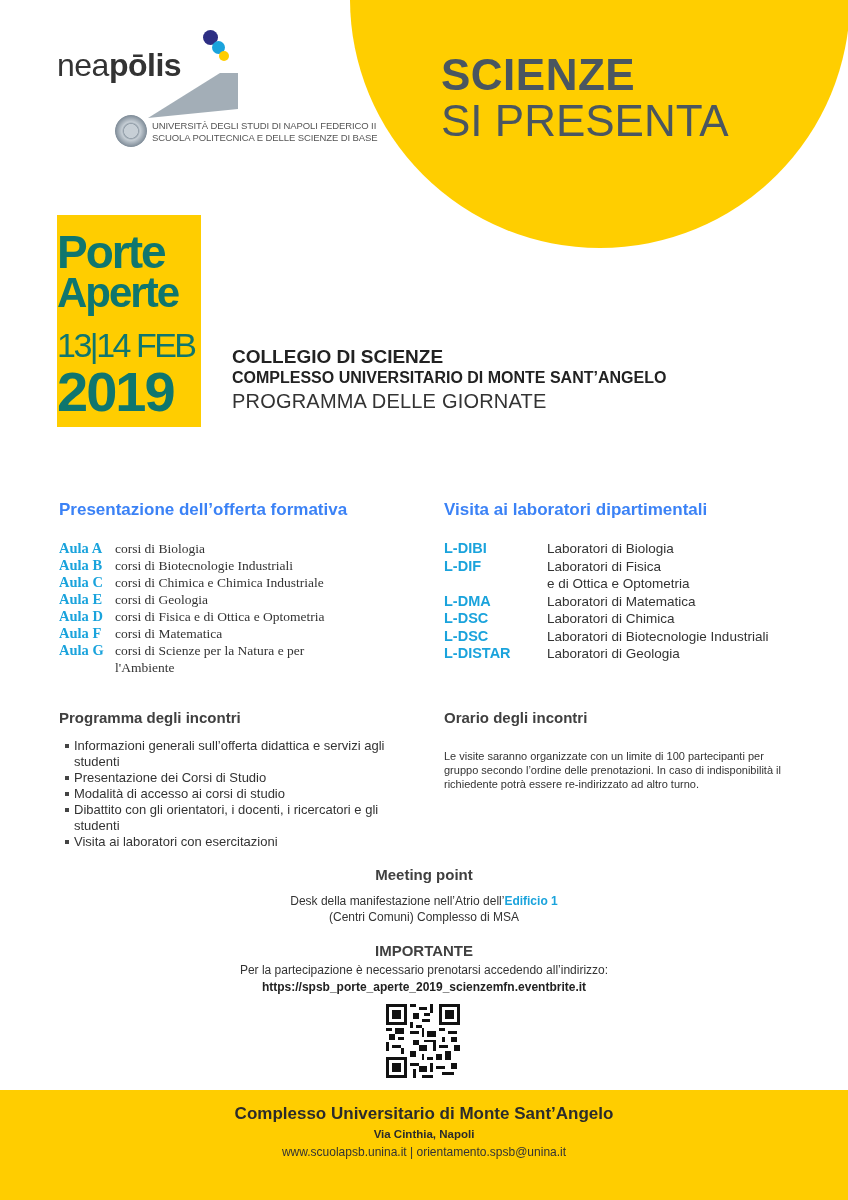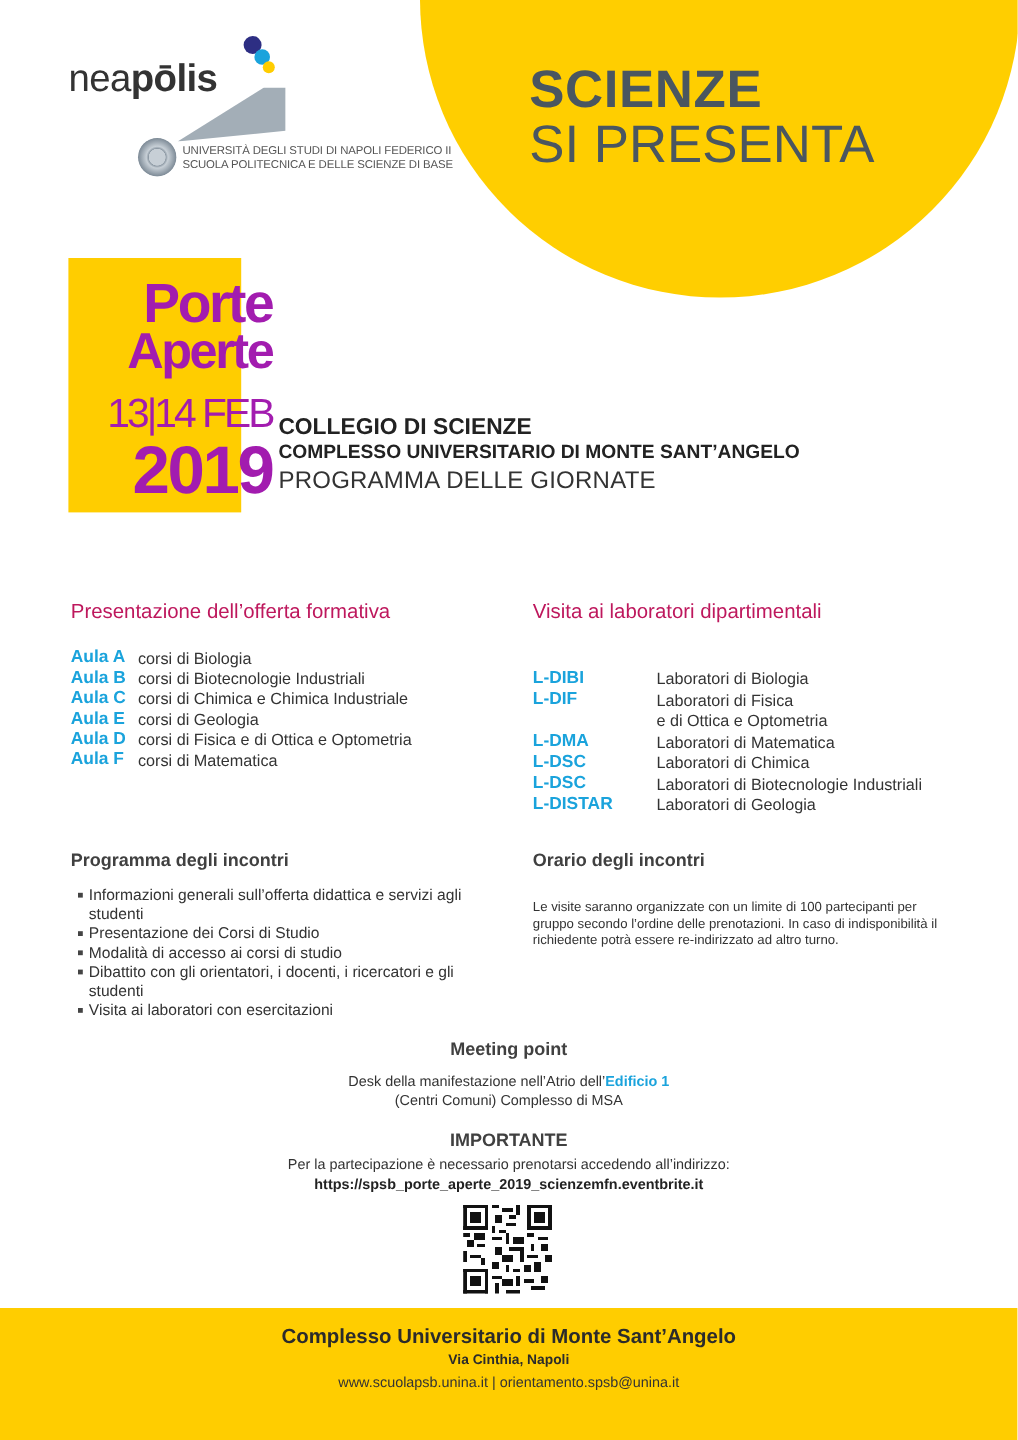--- a/index.html
+++ b/index.html
@@ -25,33 +25,33 @@
   .logo-word b { font-weight: bold; }
   .dot { position: absolute; border-radius: 50%; }
   .logo-ramp { position: absolute; left: 148px; top: 73px; }
   .seal { position: absolute; left: 115px; top: 115px; width: 32px; height: 32px; border-radius: 50%;
           background: radial-gradient(circle, #c7cfd6 30%, #8e9aa5 32%, #c7cfd6 40%, #7e8b97 70%, #b9c3cc 72%); }
   .uni-text { position: absolute; left: 152px; top: 120px; font-size: 9.5px; color: #555; line-height: 12px; letter-spacing: -0.1px; }
 
   
   .pa-box {
     position: absolute; left: 57px; top: 215px; width: 144px; height: 212px;
-    background: #ffcd00; color: #a21caf; text-align: right;
+    background: #ffcd00; color: #0f766e; text-align: left;
   }
   .pa-porte { position: absolute; left: 0; width: 170px; top: 14px; font-size: 46px; font-weight: bold; letter-spacing: -2px; line-height: 46px; }
   .pa-aperte { position: absolute; left: 0; width: 170px; top: 56px; font-size: 42px; font-weight: bold; letter-spacing: -2px; line-height: 44px; }
   .pa-date { position: absolute; left: 0; width: 170px; top: 112px; font-size: 34px; font-weight: normal; letter-spacing: -2.5px; line-height: 36px; }
   .pa-year { position: absolute; left: 0; width: 170px; top: 148px; font-size: 56px; font-weight: bold; letter-spacing: -2px; line-height: 58px; }
 
   .collegio { position: absolute; left: 232px; top: 346px; color: #222; }
   .collegio .t1 { font-size: 19px; font-weight: bold; line-height: 22px; }
   .collegio .t2 { font-size: 16px; font-weight: bold; line-height: 20px; }
   .collegio .t3 { font-size: 20px; font-weight: normal; line-height: 26px; color: #333; letter-spacing: 0.2px; }
 
-  .sec-h { font-size: 17px; font-weight: normal; color: #be185d; }
+  .sec-h { font-size: 17px; font-weight: bold; color: #3b82f6; }
   .blue { color: #1aa3dc; }
   .blue-h { font-size: 15px; font-weight: bold; color: #404040; }
 
   .list { font-size: 13.5px; line-height: 17px; color: #333; }
   .row { display: flex; }
   .aula-lab { font-weight: bold; color: #1aa3dc; font-size: 14.5px; width: 56px; flex: none; }
   .lab-code { font-weight: bold; color: #1aa3dc; font-size: 14.5px; width: 103px; flex: none; }
 
   .bullets { list-style: none; margin: 4px; padding: 0; font-size: 13px; line-height: 16px; color: #333; }
   .bullets li { position: relative; padding-left: 11px; }
@@ -99,21 +99,21 @@
 </div>
 
 <div class="collegio">
   <div class="t1">COLLEGIO DI SCIENZE</div>
   <div class="t2">COMPLESSO UNIVERSITARIO DI MONTE SANT’ANGELO</div>
   <div class="t3">PROGRAMMA DELLE GIORNATE</div>
 </div>
 
 <div class="abs" style="left:59px;top:500px;">
   <div class="sec-h">Presentazione dell’offerta formativa</div>
-  <div class="list" style="margin-top:20px;">
+  <div class="list" style="margin-top:20px;font-family:Liberation Serif, serif;">
     <div class="row">
         <span class="aula-lab">Aula A</span>
         <span>corsi di Biologia</span>
       </div>
     <div class="row">
         <span class="aula-lab">Aula B</span>
         <span>corsi di Biotecnologie Industriali</span>
       </div>
     <div class="row">
         <span class="aula-lab">Aula C</span>
@@ -124,26 +124,30 @@
         <span>corsi di Geologia</span>
       </div>
     <div class="row">
         <span class="aula-lab">Aula D</span>
         <span>corsi di Fisica e di Ottica e Optometria</span>
       </div>
     <div class="row">
         <span class="aula-lab">Aula F</span>
         <span>corsi di Matematica</span>
       </div>
+    <div class="row">
+        <span class="aula-lab">Aula G</span>
+        <span style="width:250px;">corsi di Scienze per la Natura e per l'Ambiente</span>
+      </div>
   </div>
 </div>
 
 <div class="abs" style="left:444px;top:500px;">
   <div class="sec-h">Visita ai laboratori dipartimentali</div>
-  <div class="list" style="margin-top:37px;line-height:17.5px;">
+  <div class="list" style="margin-top:20px;line-height:17.5px;">
     <div class="row">
         <span class="lab-code">L-DIBI</span>
         <span>Laboratori  di Biologia</span>
       </div>
     <div class="row">
         <span class="lab-code">L-DIF</span>
         <span><span>Laboratori di Fisica</span><br><span>e di Ottica e Optometria</span></span>
       </div>
     <div class="row">
         <span class="lab-code">L-DMA</span>

